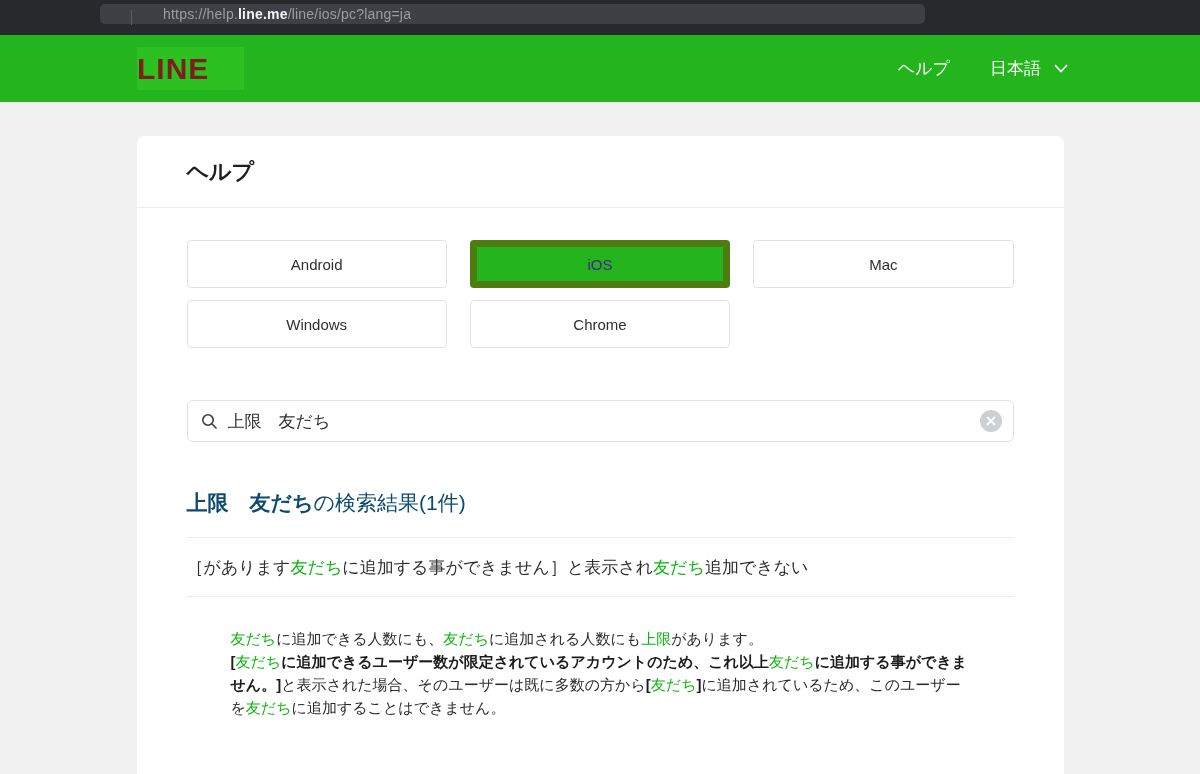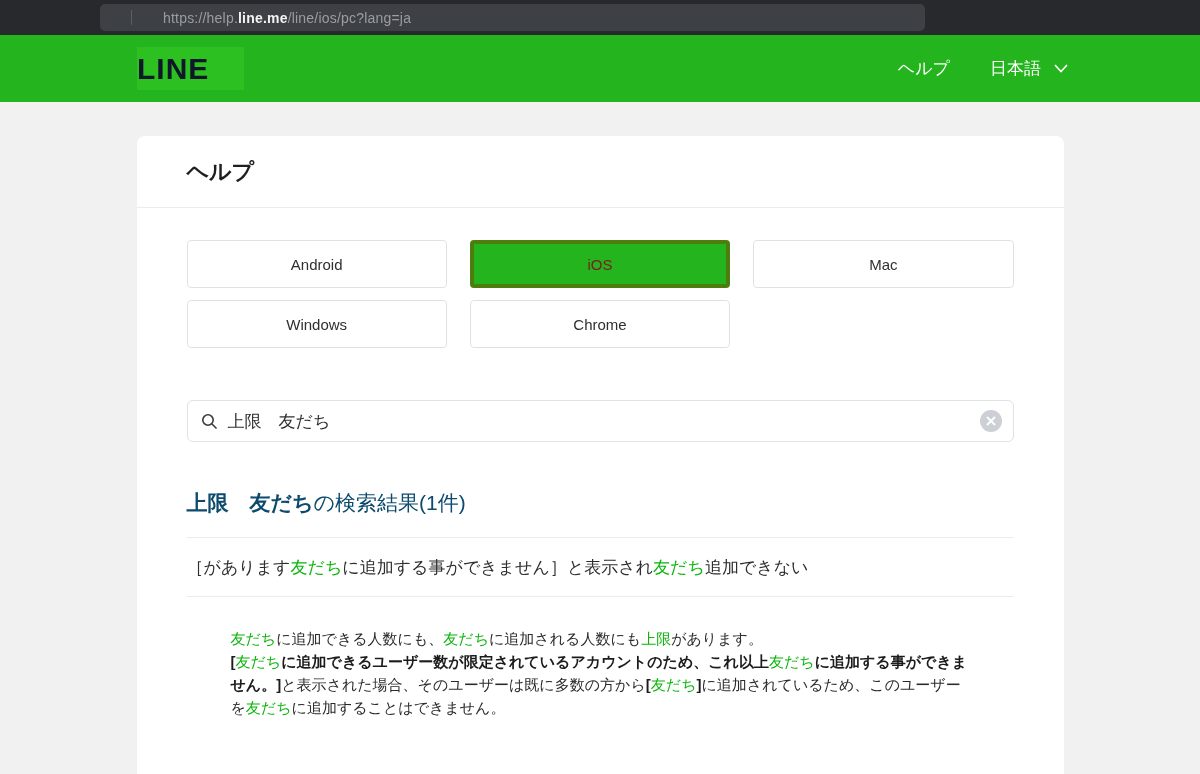--- a/index.html
+++ b/index.html
@@ -1,30 +1,30 @@
 <!DOCTYPE html>
 <html><head>
 <meta charset="utf-8">
 <style>
   * { margin:0; padding:0; box-sizing:border-box; }
   html,body { width:1200px; height:774px; overflow:hidden;
     font-family:"Liberation Sans","DejaVu Sans",sans-serif; background:#f1f1f2; }
 
   
   .topbar { position:relative; width:1200px; height:35px; background:#28292c; }
-  .urlbar { position:absolute; left:100px; top:4px; width:825px; height:27px;
+  .urlbar { position:absolute; left:100px; top:4px; width:825px; height:20px;
     background:#3d4044; border-radius:5px; display:flex; align-items:center; }
   .url-sep { position:absolute; left:31px; top:6px; width:1px; height:15px; background:#5b5e62; }
   .url-text { padding-left:63px; font-size:14px; color:#9b9da1; letter-spacing:.2px; white-space:nowrap; }
   .url-text .strong { color:#f3f3f3; font-weight:700; }
 
   
   .header { width:1200px; height:67px; background:#23b41e; display:flex;
     align-items:center; justify-content:space-between; padding:0 132px 0 137px; }
-  .logo { width:107px; height:43px; background:#2cc021; color:#0f172a;
+  .logo { width:107px; height:43px; background:#2cc021; color:#7f1d1d;
     font-weight:800; font-size:30px; letter-spacing:1px; display:flex;
     align-items:center; justify-content:flex-start; line-height:1; }
   .nav { display:flex; align-items:center; gap:40px; }
   .nav a { color:#ffffff; font-size:17px; text-decoration:none; cursor:pointer;
     display:flex; align-items:center; gap:13px; }
   .chev { width:14px; height:9px; display:block; }
 
   
   .main { width:1200px; height:672px; }
   .card { width:927px; margin:34px auto 0; background:#ffffff;
@@ -32,21 +32,21 @@
   .card-title { padding:21px 50px 20px; font-size:22px; font-weight:700; color:#1f1f1f; }
   .divider { height:1px; background:#ececec; }
   .content { padding:0 50px; }
   .content-divider { margin:0; }
 
   
   .tabs { display:grid; grid-template-columns:repeat(3,1fr); gap:12px 23px;
     padding:32px 0 0; }
   .tab { height:48px; background:#ffffff; border:1px solid #dfe2e5; border-radius:4px;
     font-size:15px; color:#2f2f2f; font-family:inherit; cursor:pointer; }
-  .tab.active { background:#23b41e; border:4px solid #4d7c0f; color:#7f1d1d; }
+  .tab.active { background:#23b41e; border:7px solid #4d7c0f; color:#4c1d95; }
 
   
   .search-wrap { padding:52px 0 0; }
   .search-box { height:42px; border:1px solid #e0e2e5; border-radius:6px;
     display:flex; align-items:center; padding:0 11px 0 13px; background:#fff; }
   .search-box .query { margin-left:10px; font-size:17px; color:#2f2f2f; }
   .clear-btn { margin-left:auto; width:22px; height:22px; border-radius:50%;
     background:#ccd0d5; border:none; display:flex; align-items:center;
     justify-content:center; cursor:pointer; padding:0; }
 

